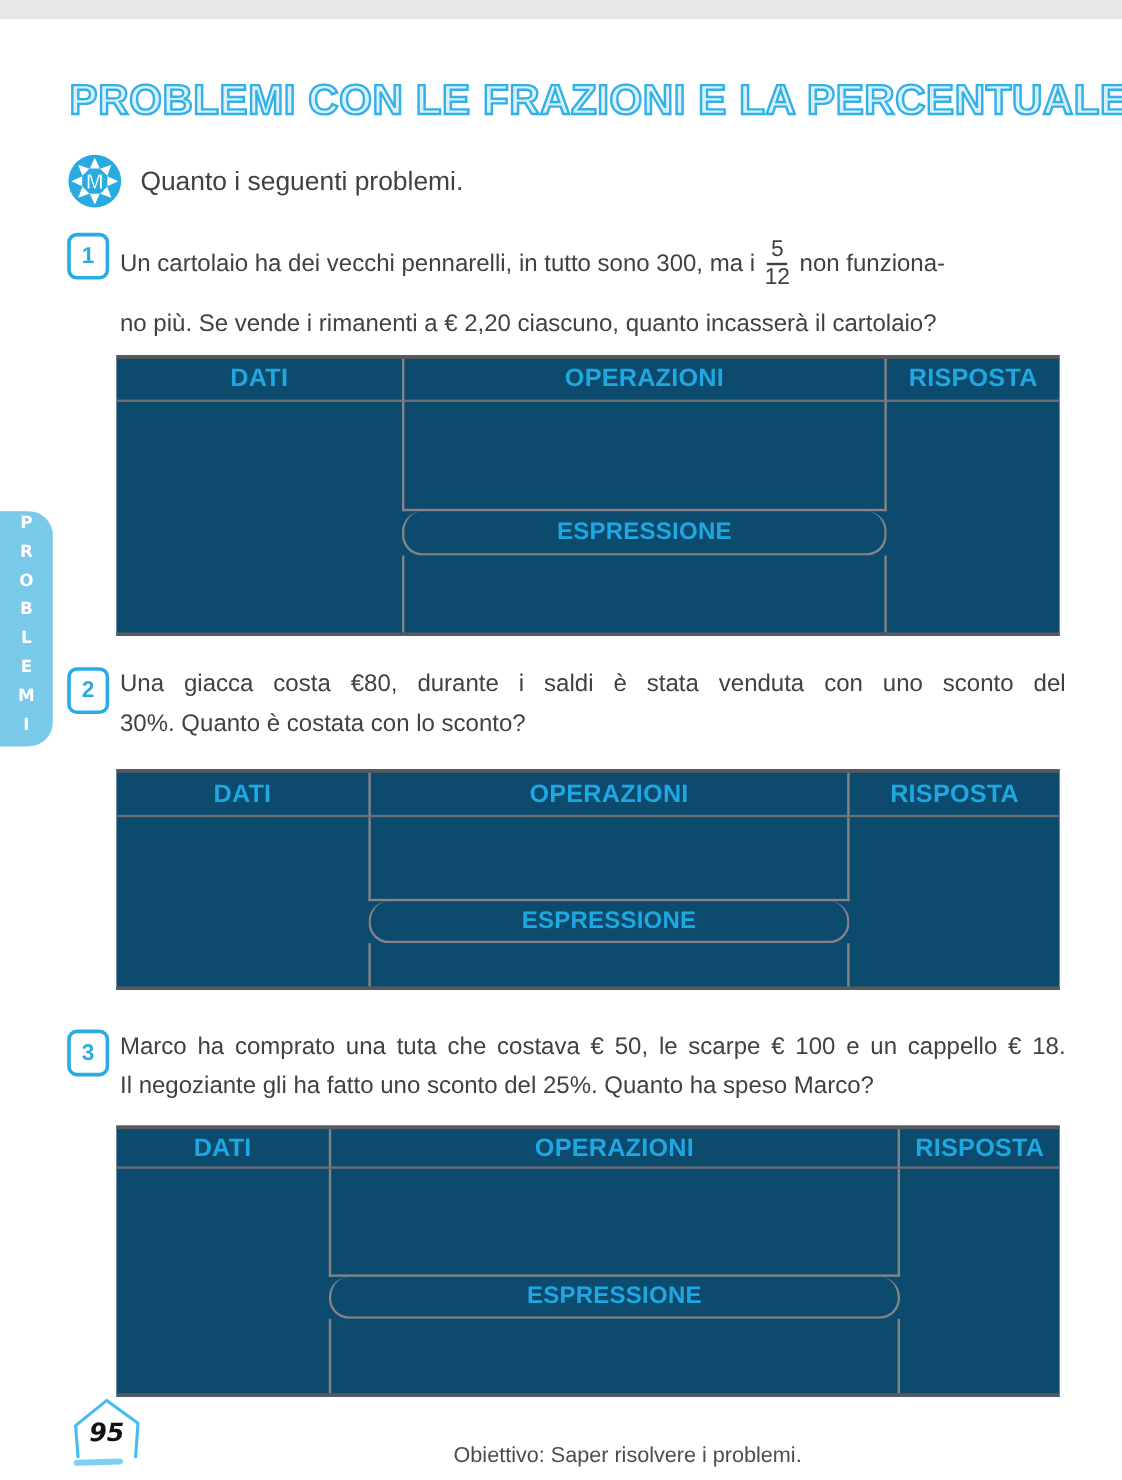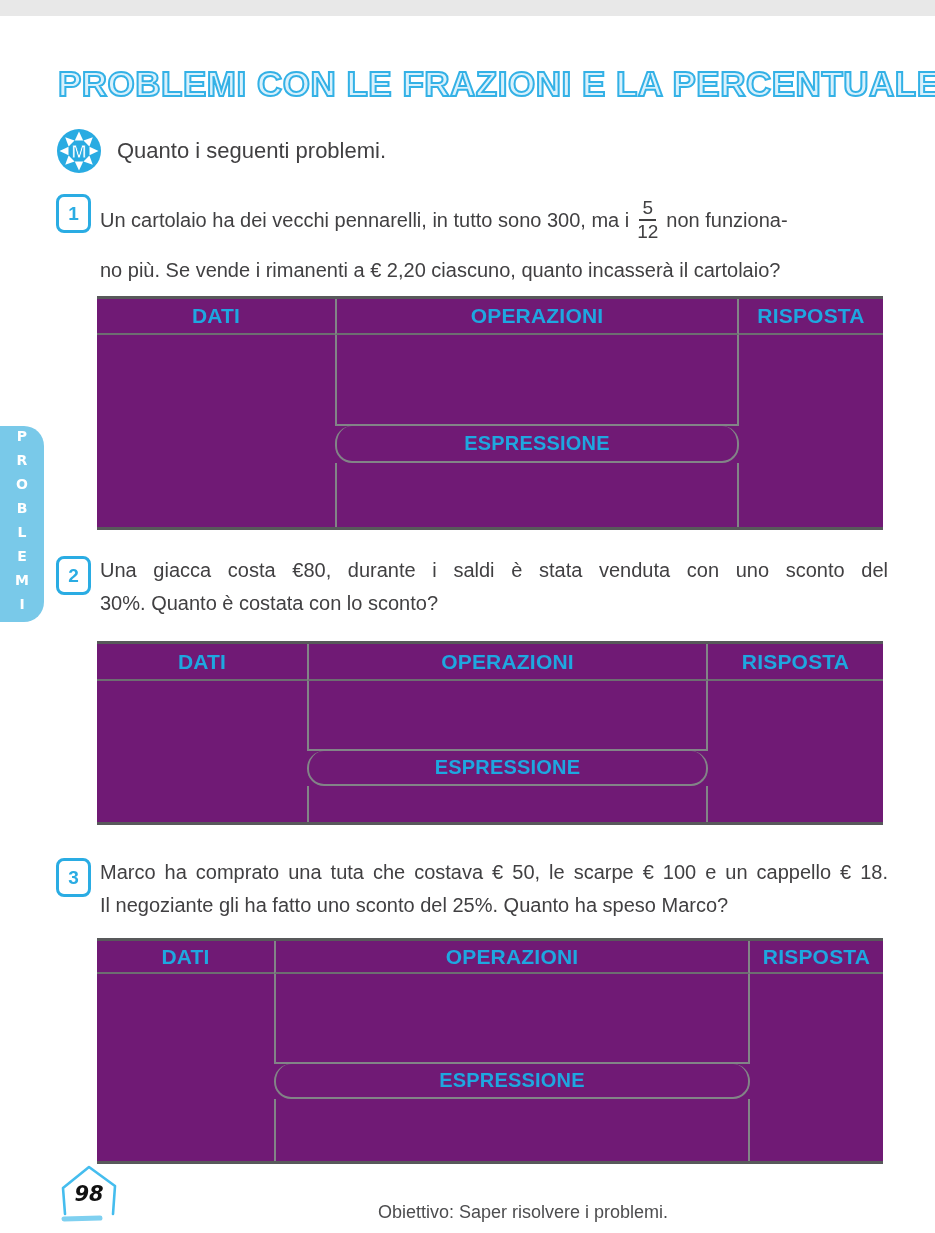--- a/index.html
+++ b/index.html
@@ -40,21 +40,21 @@
   .nline{display:block;}
   .fraction{
     display:inline-flex;flex-direction:column;align-items:center;
     margin:0 8px;font-size:19px;line-height:1.15;color:#414042;
   }
   .fraction .num{display:block;padding:0 3px;border-bottom:2px solid #414042;}
   .fraction .den{display:block;}
   
   .ptable{
     position:absolute;left:97px;width:786px;display:grid;box-sizing:border-box;
-    border-top:3px solid #58595b;border-bottom:3px solid #58595b;background:#701a75;
+    border-top:3px solid #58595b;border-bottom:3px solid #58595b;background:#0c4a6e;
   }
   .t1{top:280px;height:234px;grid-template-columns:238px 404px 1fr;grid-template-rows:36px 1fr 37px 64px;}
   .t2{top:625px;height:184px;grid-template-columns:210px 401px 1fr;grid-template-rows:37px 1fr 35px 36px;}
   .t3{top:922px;height:226px;grid-template-columns:177px 476px 1fr;grid-template-rows:33px 1fr 35px 62px;}
   .cell{box-sizing:border-box;}
   .hcell{
     display:flex;align-items:center;justify-content:center;
     font-weight:bold;font-size:21px;color:#1ea7e0;letter-spacing:.2px;
     border-bottom:2px solid #6d6e71;
   }
@@ -184,16 +184,16 @@
     <div class="cell ops mid"></div>
     <div class="cell espr mid">ESPRESSIONE</div>
     <div class="cell blank2 mid"></div>
     <div class="cell sideR"></div>
   </div>
 
   <svg class="house" viewBox="0 0 66 62">
     <path d="M 9 52 L 7 26 L 33 5 L 59 24 L 57 52" fill="none" stroke="#45bdee" stroke-width="2.6" stroke-linejoin="round" stroke-linecap="round"></path>
     <path d="M 8 57 L 44 56" fill="none" stroke="#7fd0f0" stroke-width="5" stroke-linecap="round"></path>
   </svg>
-  <div class="page-number">98</div>
+  <div class="page-number">95</div>
   <div class="footer">Obiettivo: Saper risolvere i problemi.</div>
 
 </div>
 
 </body></html>

